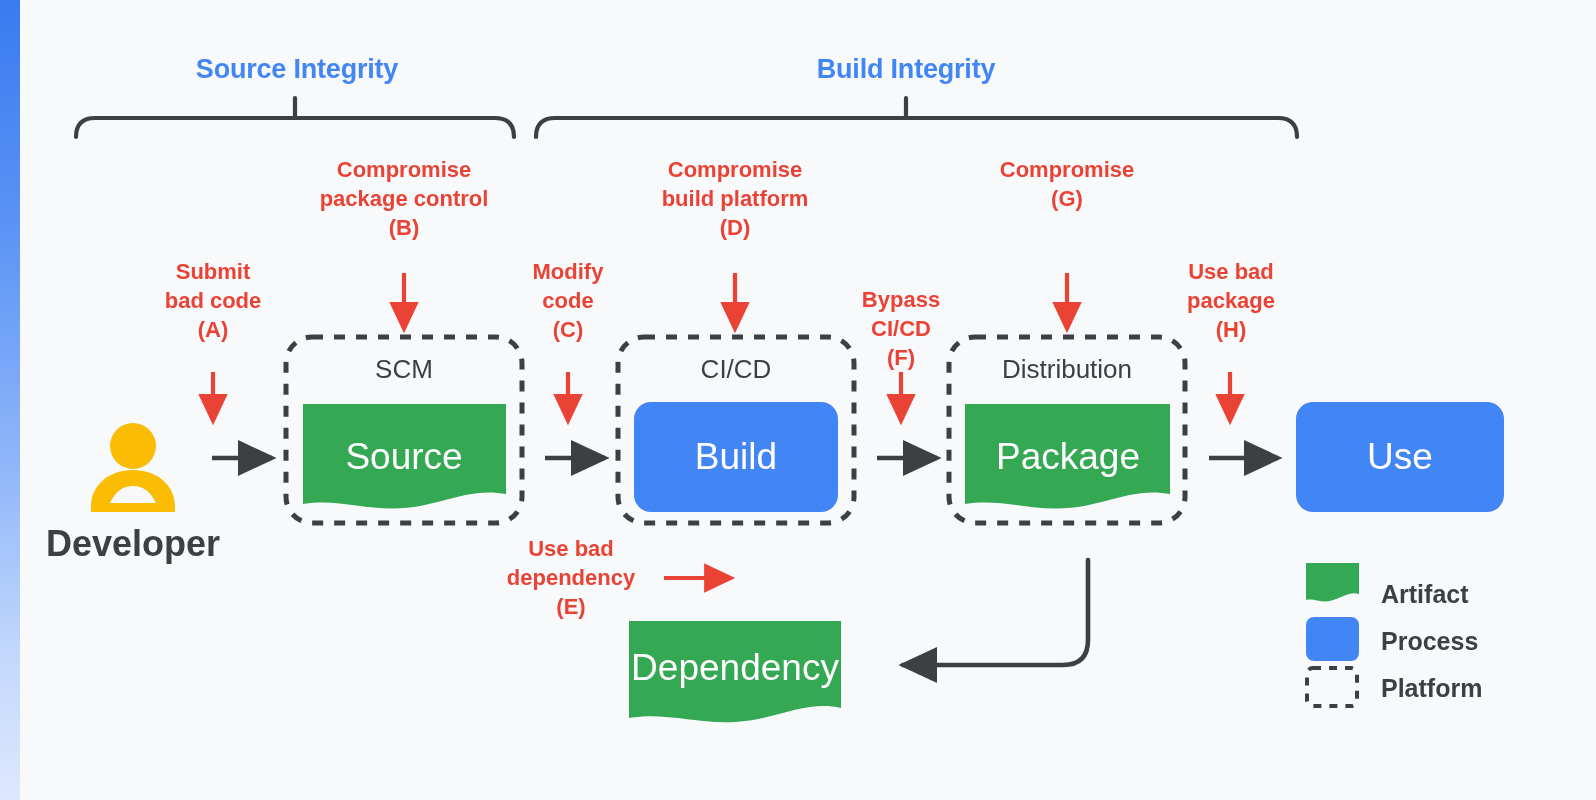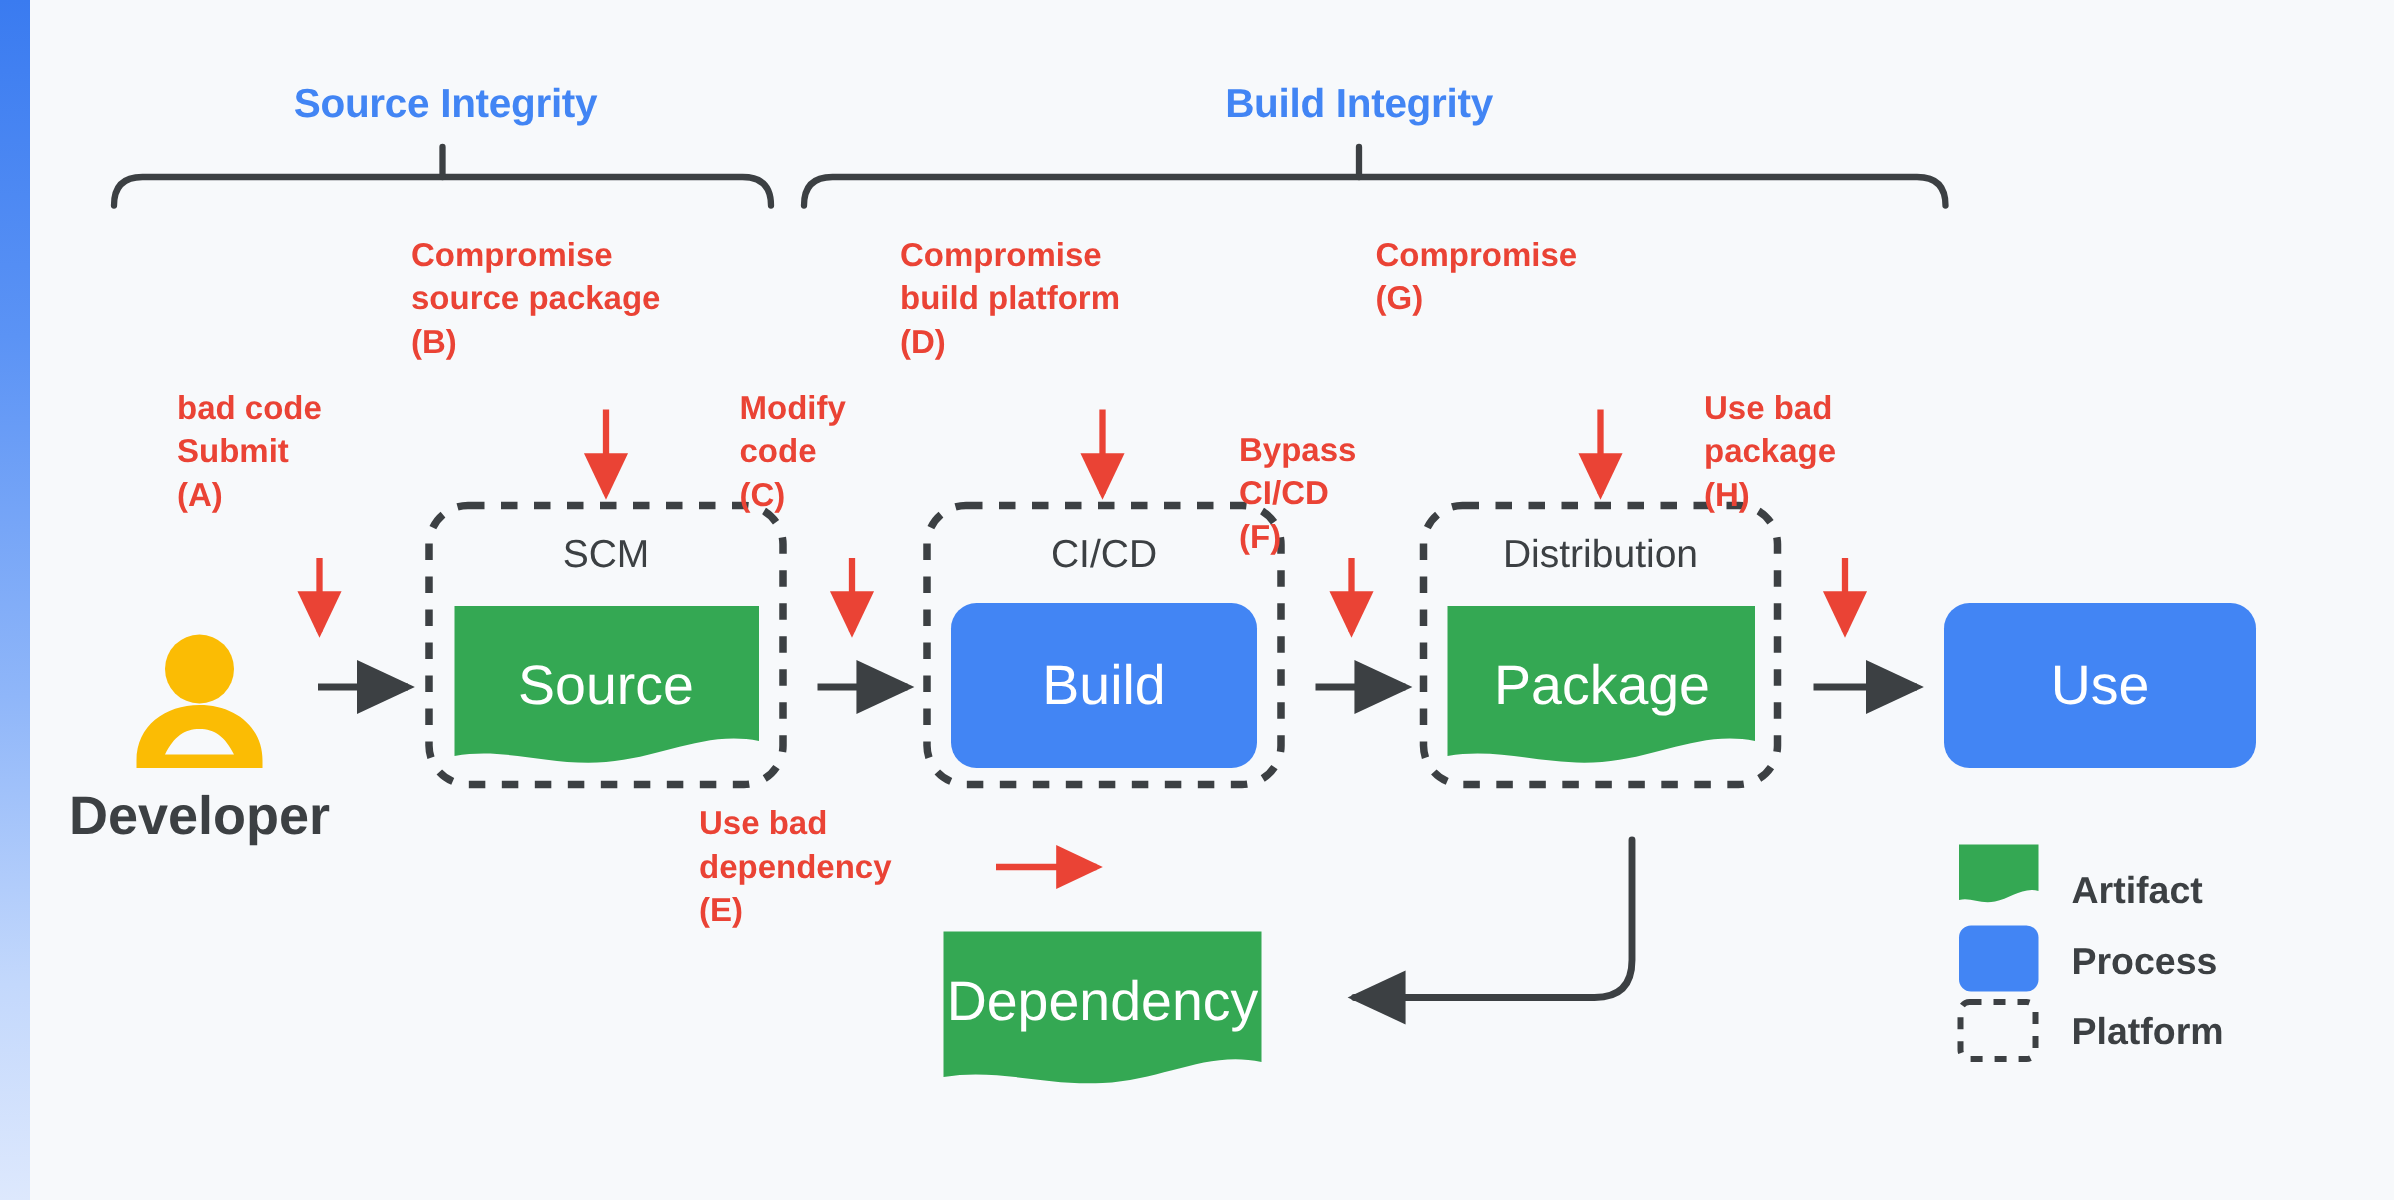--- a/index.html
+++ b/index.html
@@ -36,21 +36,21 @@
     font-weight:700;
     letter-spacing:-0.2px;
     text-align:center;
     transform:translateX(-50%);
   }
   .attack {
     color:#ea4335;
     font-size:22px;
     font-weight:700;
     line-height:29px;
-    text-align:left;
+    text-align:center;
     transform:translateX(-50%);
     white-space:normal;
   }
   .platform-label {
     color:#3c4043;
     font-size:26px;
     font-weight:400;
     text-align:center;
     transform:translateX(-50%);
   }
@@ -155,28 +155,28 @@
              C1349,591 1340,599 1330,601
              C1320,603 1314,598 1306,600 Z" fill="#34a853"></path>
     <rect x="1306" y="617" width="53" height="44" rx="8" fill="#4285f4"></rect>
     <rect x="1307" y="668" width="50" height="38" rx="6" fill="none" stroke="#3c4043" stroke-width="4" stroke-dasharray="8 8"></rect>
   </svg>
 
   <div class="txt heading" style="left:297px; top:54px;">Source Integrity</div>
   <div class="txt heading" style="left:906px; top:54px;">Build Integrity</div>
 
   <div class="txt attack" style="left:213px; top:257px; width:190px;">
+    <div>Submit</div>
     <div>bad code</div>
-    <div>Submit</div>
     <div>(A)</div>
   </div>
 
   <div class="txt attack" style="left:404px; top:155px; width:260px;">
     <div>Compromise</div>
-    <div>source package</div>
+    <div>package control</div>
     <div>(B)</div>
   </div>
 
   <div class="txt attack" style="left:568px; top:257px; width:150px;">
     <div>Modify</div>
     <div>code</div>
     <div>(C)</div>
   </div>
 
   <div class="txt attack" style="left:735px; top:155px; width:270px;">

